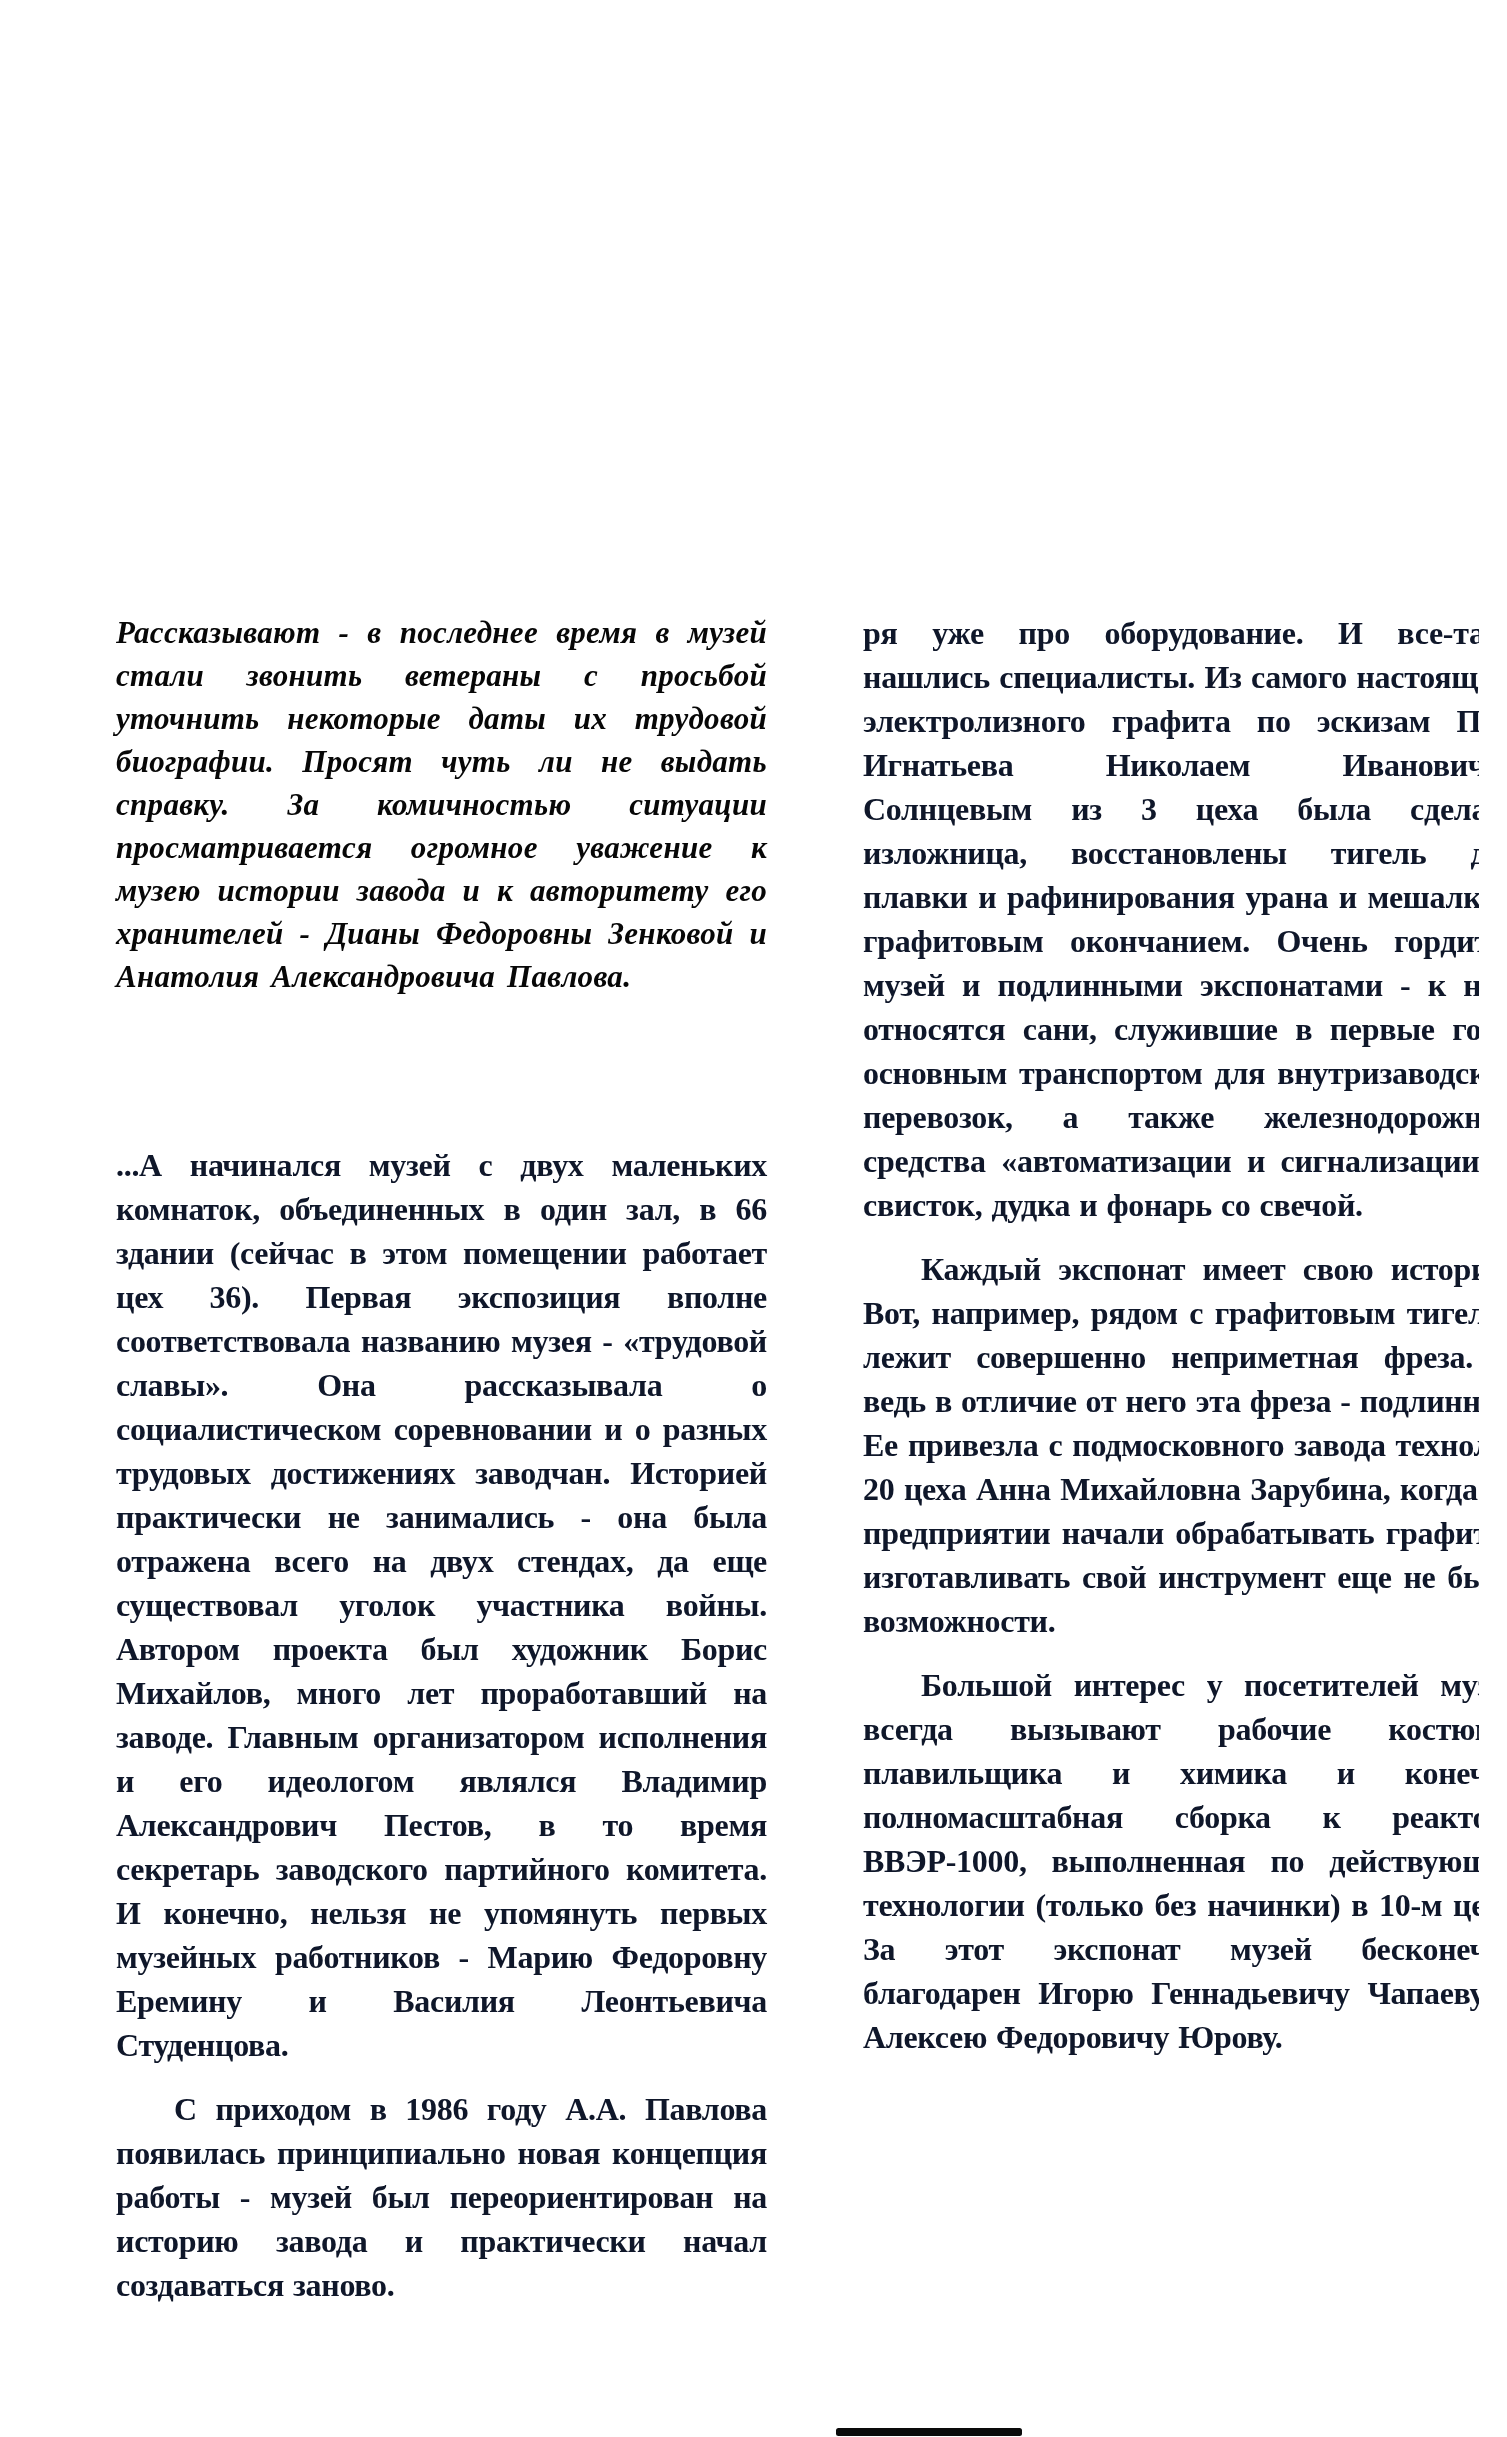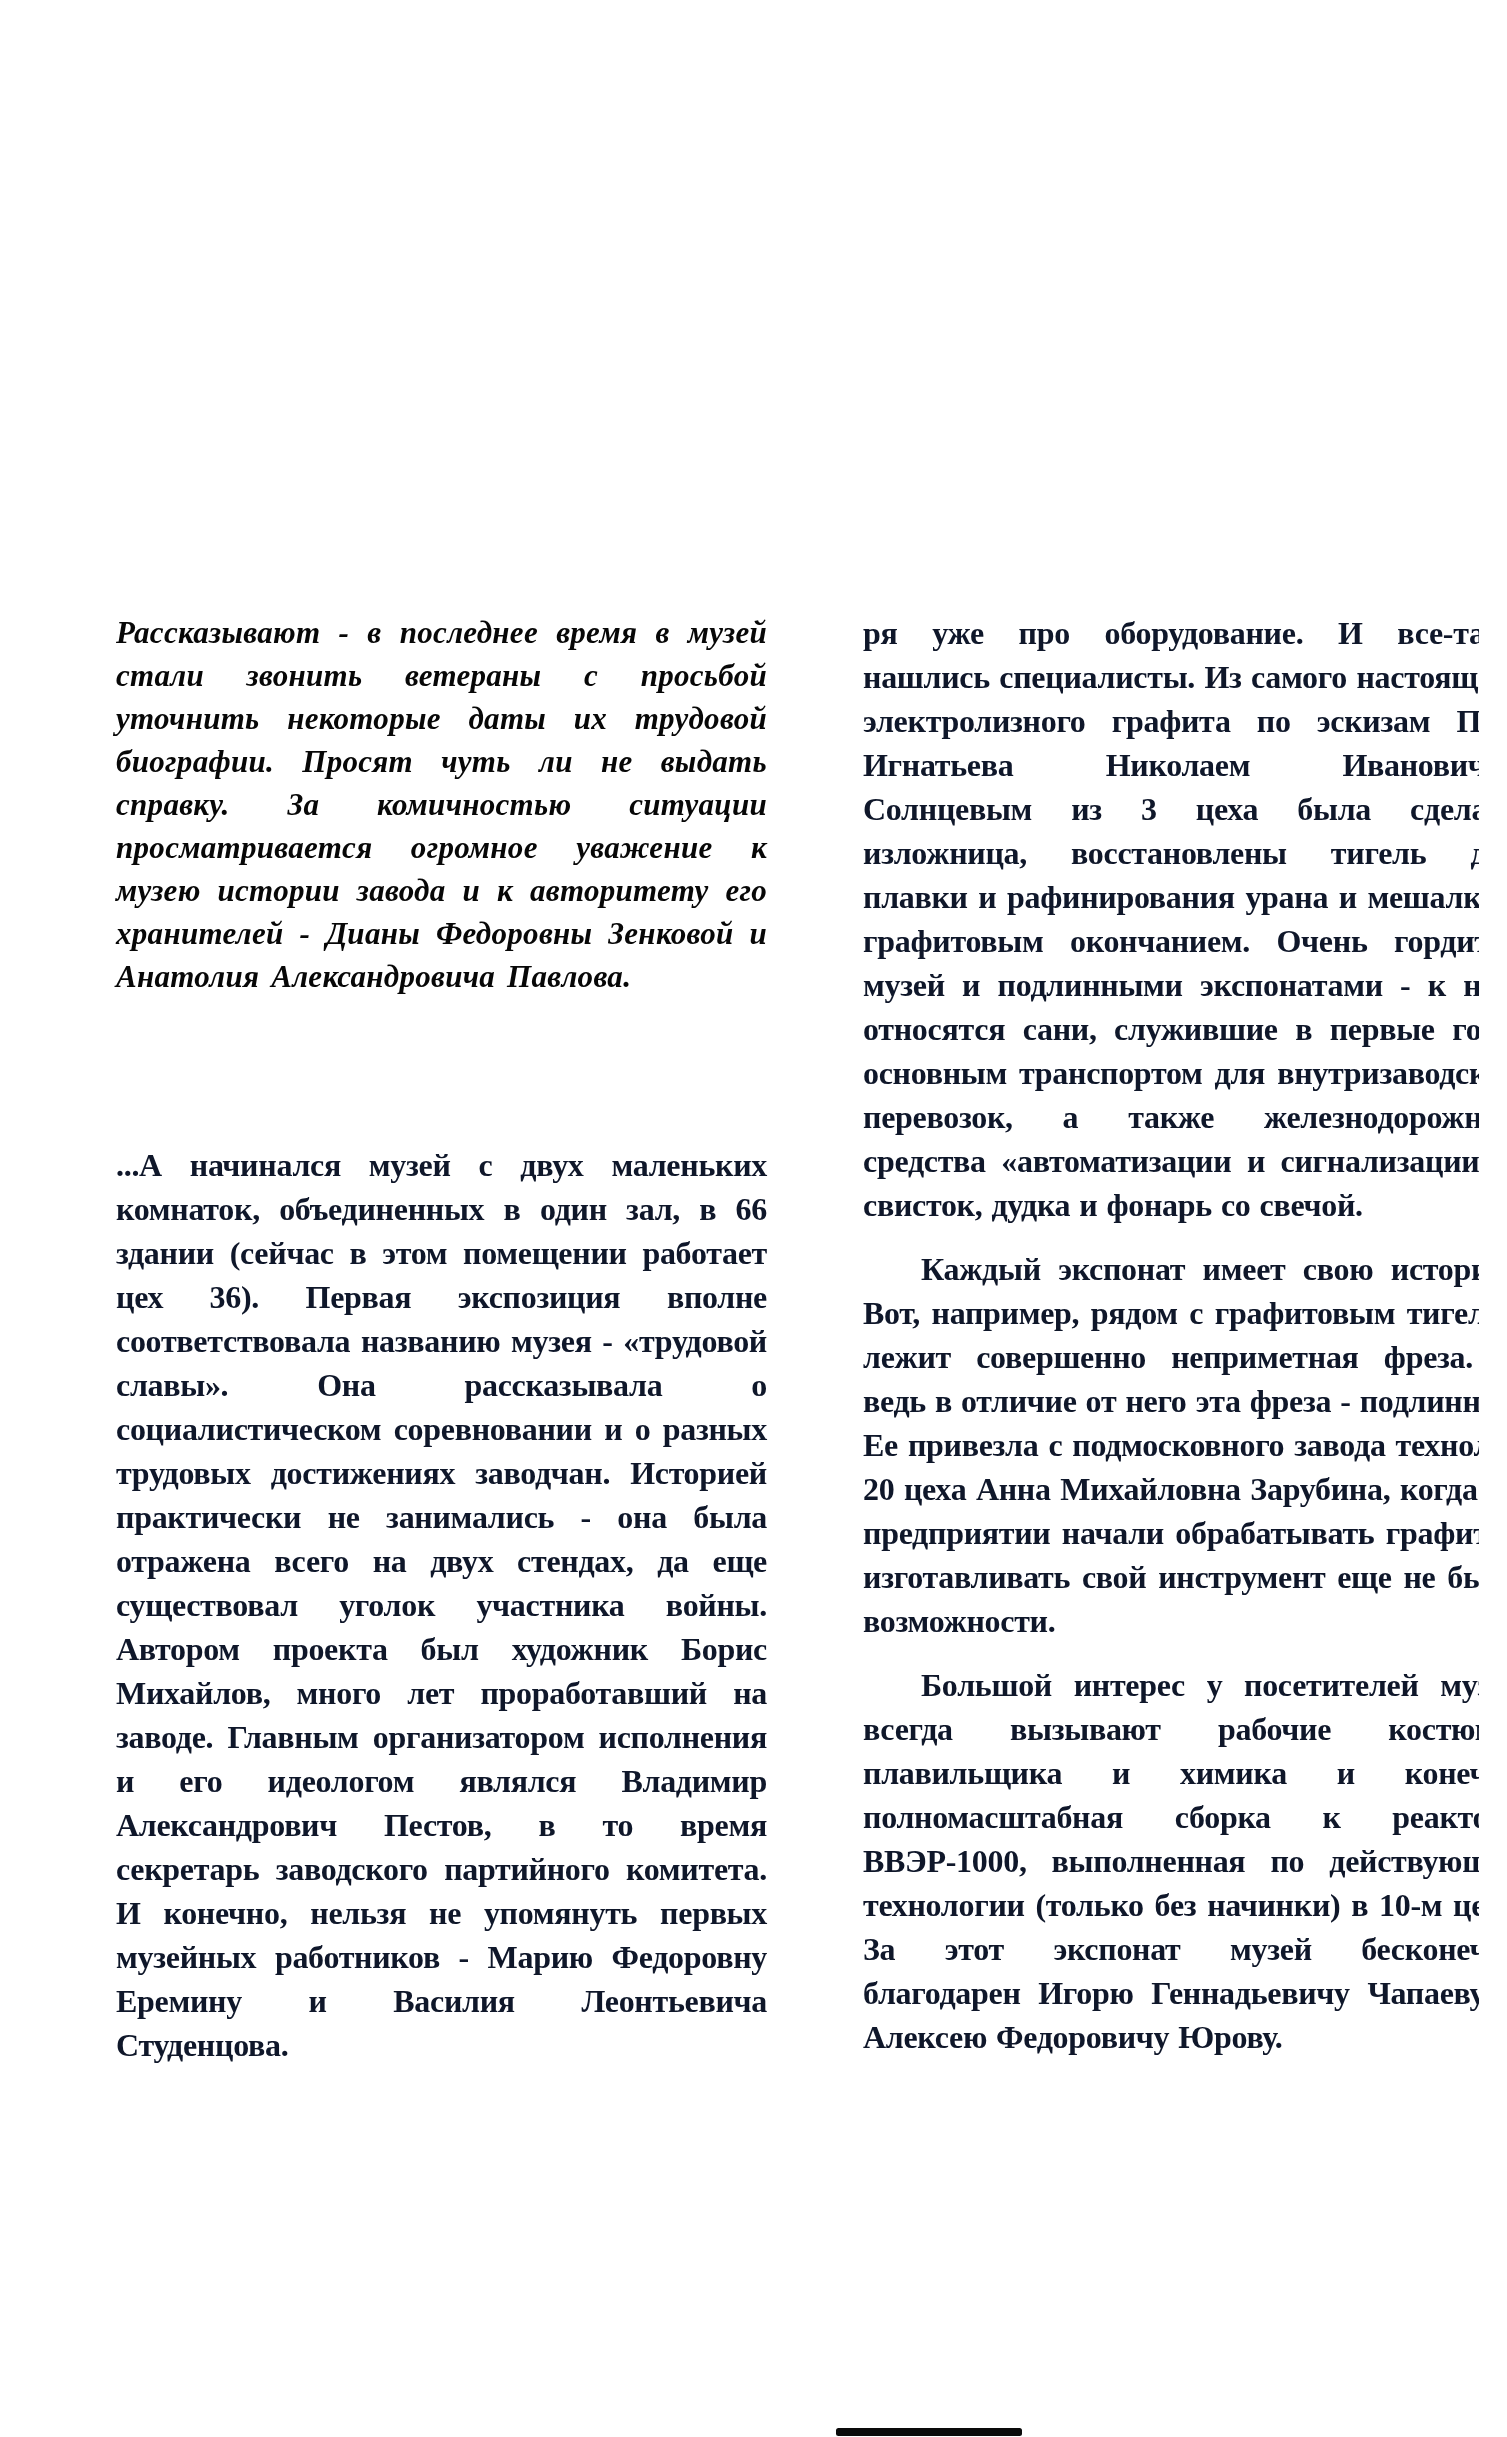--- a/index.html
+++ b/index.html
@@ -74,20 +74,21 @@
   }
 </style>
 </head>
 <body>
 
 <div class="page">
 
   <div class="column column-left">
     <p class="intro-italic">Рассказывают - в последнее время в музей стали звонить ветераны с просьбой уточнить некоторые даты их трудовой биографии. Просят чуть ли не выдать справку. За комичностью ситуации просматривается огромное уважение к музею истории завода и к авторитету его хранителей - Дианы Федоровны Зенковой и Анатолия Александровича Павлова.</p>
     <p class="para">...А начинался музей с двух маленьких комнаток, объединенных в один зал, в 66 здании (сейчас в этом помещении работает цех 36). Первая экспозиция вполне соответствовала названию музея - «трудовой славы». Она рассказывала о социалистическом соревновании и о разных трудовых достижениях заводчан. Историей практически не занимались - она была отражена всего на двух стендах, да еще существовал уголок участника войны. Автором проекта был художник Борис Михайлов, много лет проработавший на заводе. Главным организатором исполнения и его идеологом являлся Владимир Александрович Пестов, в то время секретарь заводского партийного комитета. И конечно, нельзя не упомянуть первых музейных работников - Марию Федоровну Еремину и Василия Леонтьевича Студенцова.</p>
+    <p class="para indent">С приходом в 1986 году А.А. Павлова появилась принципиально новая концепция работы - музей был переориентирован на историю завода и практически начал создаваться заново.</p>
   </div>
 
   <div class="column column-right">
     <p class="para">ря уже про оборудование. И все-таки нашлись специалисты. Из самого настоящего электролизного графита по эскизам П.П. Игнатьева Николаем Ивановичем Солнцевым из 3 цеха была сделана изложница, восстановлены тигель для плавки и рафинирования урана и мешалка с графитовым окончанием. Очень гордится музей и подлинными экспонатами - к ним относятся сани, служившие в первые годы основным транспортом для внутризаводских перевозок, а также железнодорожные средства «автоматизации и сигнализации» - свисток, дудка и фонарь со свечой.</p>
     <p class="para indent">Каждый экспонат имеет свою историю. Вот, например, рядом с графитовым тигелем лежит совершенно неприметная фреза. А ведь в отличие от него эта фреза - подлинная. Ее привезла с подмосковного завода технолог 20 цеха Анна Михайловна Зарубина, когда на предприятии начали обрабатывать графит, а изготавливать свой инструмент еще не было возможности.</p>
     <p class="para indent">Большой интерес у посетителей музея всегда вызывают рабочие костюмы плавильщика и химика и конечно полномасштабная сборка к реактору ВВЭР-1000, выполненная по действующей технологии (только без начинки) в 10-м цехе. За этот экспонат музей бесконечно благодарен Игорю Геннадьевичу Чапаеву и Алексею Федоровичу Юрову.</p>
   </div>
 
   <div class="footer-rule"></div>
   <div class="page-number">371</div>

